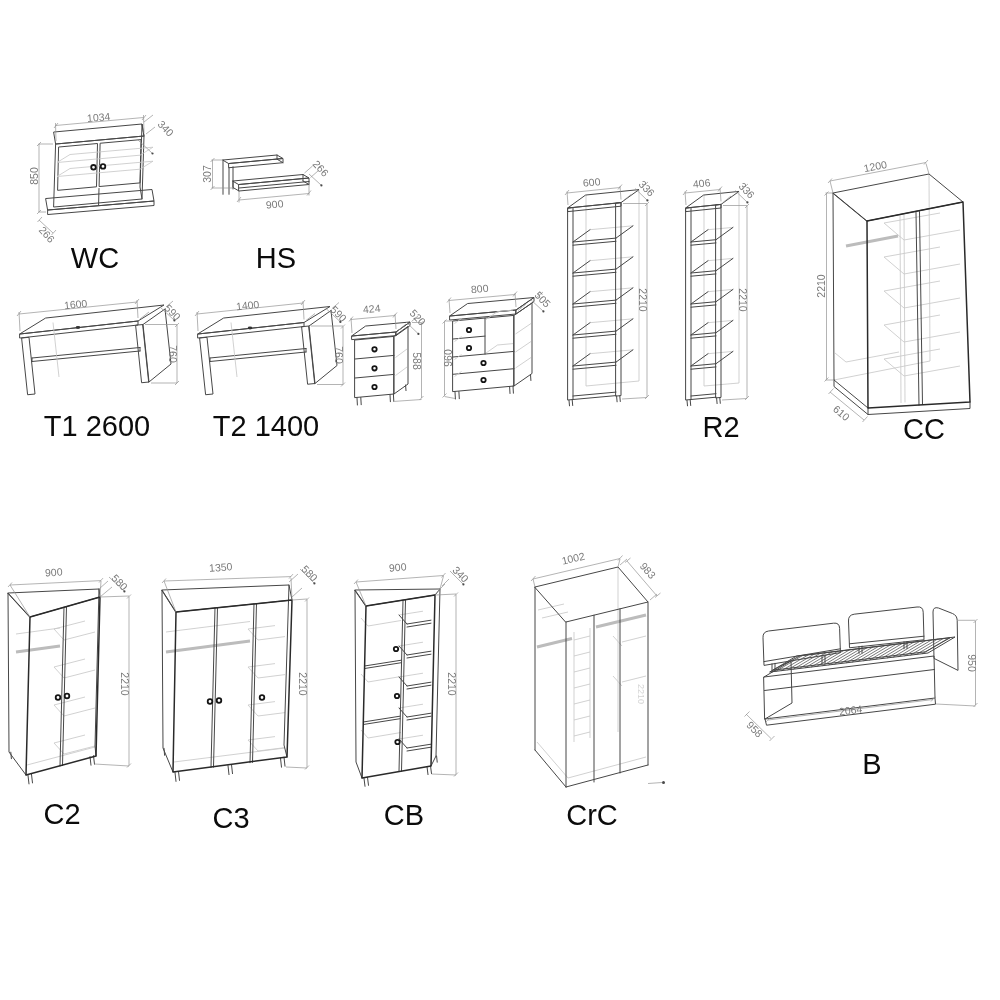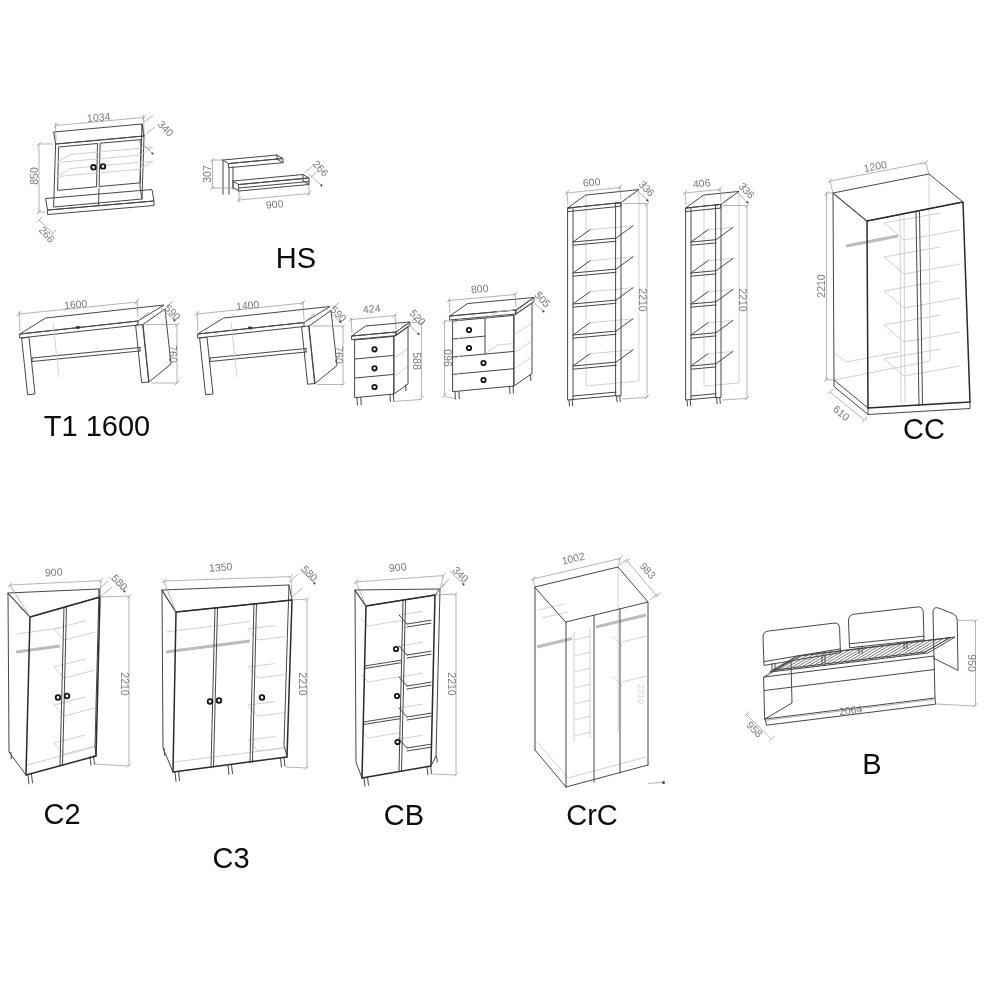--- a/index.html
+++ b/index.html
@@ -392,22 +392,25 @@
         <path class="d" d="M30 134L195 113.5M28 136l4.5 -5M193 115.5l4.5 -5
           M8 128L33 152.5M6.5 130.5l5 -5M31.5 155l5 -5
           M219.2 34.3L237.5 34.3M198 118L237.5 120M237.5 35L237.5 119M235.5 37l4 -4M235.5 121l4 -4"></path>
         <text class="t" transform="translate(113,128) rotate(-7)">2064</text>
         <text class="t" transform="translate(14,146) rotate(45)">958</text>
         <text class="t" transform="translate(229.8,77) rotate(90)">950</text>
       </g>
     </svg>
   </div>
 
-  <div class="lbl" style="left:296px;top:244px">HS</div>
-  <div class="lbl" style="left:97px;top:412px">T1 1600</div>
+  <div class="lbl" style="left:95px;top:244px">WC</div>
+  <div class="lbl" style="left:276px;top:244px">HS</div>
+  <div class="lbl" style="left:97px;top:412px">T1 2600</div>
+  <div class="lbl" style="left:266px;top:412px">T2 1400</div>
+  <div class="lbl" style="left:721px;top:413px">R2</div>
   <div class="lbl" style="left:924px;top:415px">CC</div>
   <div class="lbl" style="left:62px;top:800px">C2</div>
-  <div class="lbl" style="left:231px;top:844px">C3</div>
+  <div class="lbl" style="left:231px;top:804px">C3</div>
   <div class="lbl" style="left:592px;top:801px">CrC</div>
   <div class="lbl" style="left:404px;top:801px">CB</div>
   <div class="lbl" style="left:872px;top:750px">B</div>
 
 </div>
 
 </body></html>

